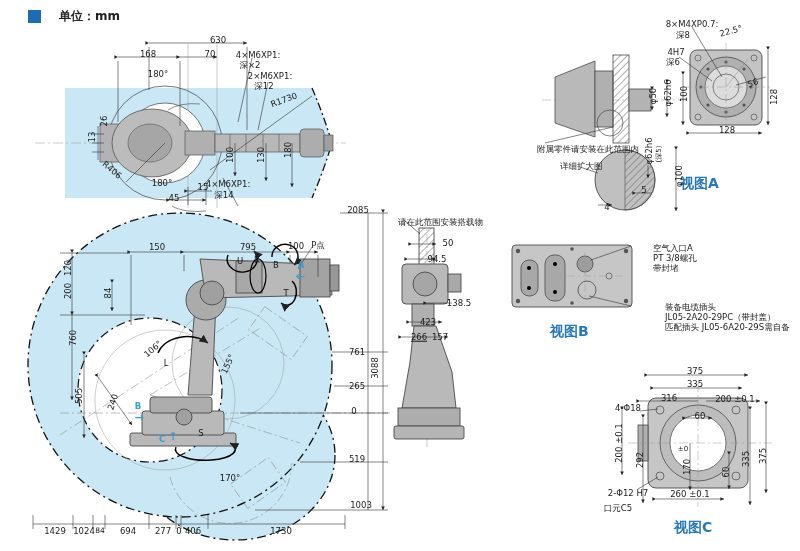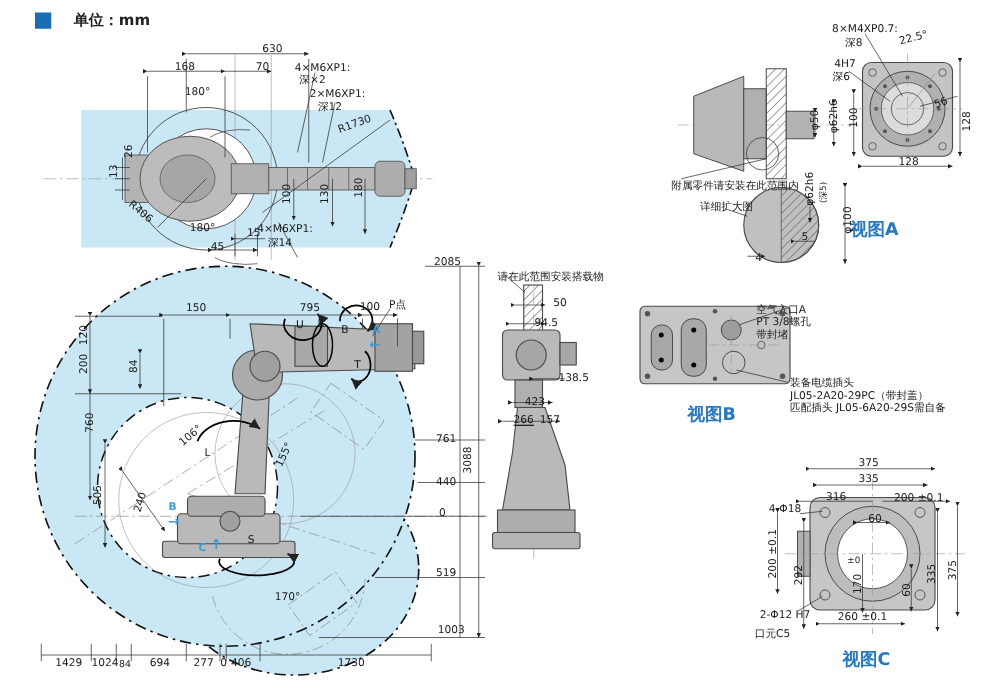--- a/index.html
+++ b/index.html
@@ -301,26 +301,26 @@
       <line x1="166" y1="50" x2="166" y2="138" marker-start="url(#ah)" marker-end="url(#ah)"></line>
       <line x1="129" y1="100" x2="129" y2="134" marker-start="url(#ah)" marker-end="url(#ah)"></line>
       <line x1="56" y1="144" x2="124" y2="144" marker-start="url(#ah)" marker-end="url(#ah)"></line>
       <line x1="38" y1="134" x2="58" y2="122"></line>
     </g>
   </svg>
 
   <div class="note" style="left:537px;top:144px;">附属零件请安装在此范围内</div>
   <div class="note" style="left:560px;top:161px;">详细扩大图</div>
   <div class="note" style="left:398px;top:217px;">请在此范围安装搭载物</div>
-  <div class="note" style="left:605px;top:243px;">
+  <div class="note" style="left:633px;top:243px;padding-left:20px;">
     <div>空气入口A</div>
     <div>PT 3/8螺孔</div>
     <div>带封堵</div>
   </div>
-  <div class="note" style="left:632px;top:302px;">
+  <div class="note" style="left:665px;top:302px;">
     <div>装备电缆插头</div>
     <div>JL05-2A20-29PC（带封盖）</div>
     <div>匹配插头 JL05-6A20-29S需自备</div>
   </div>
 
   <div class="viewlab" style="left:680px;top:175px;">视图A</div>
   <div class="viewlab" style="left:550px;top:323px;">视图B</div>
   <div class="viewlab" style="left:674px;top:519px;">视图C</div>
 
   <div class="layer">
@@ -365,21 +365,21 @@
       <span class="ann" style="left: 166px; top: 363px; transform: translate(-50%, -50%);">L</span>
       <span class="ann" style="left: 228px; top: 364px; transform: translate(-50%, -50%) rotate(-65deg);">155°</span>
       <span class="ann" style="left: 201px; top: 433px; transform: translate(-50%, -50%);">S</span>
       <span class="ann blue" style="left: 138px; top: 406px; font-weight: bold; transform: translate(-50%, -50%);">B</span>
       <span class="ann blue" style="left: 139px; top: 417px; font-size: 11px; font-weight: bold; transform: translate(-50%, -50%);">→</span>
       <span class="ann blue" style="left: 162px; top: 439px; font-weight: bold; transform: translate(-50%, -50%);">C</span>
       <span class="ann blue" style="left: 173px; top: 436px; font-size: 11px; font-weight: bold; transform: translate(-50%, -50%);">↑</span>
       <span class="ann" style="left: 230px; top: 478px; transform: translate(-50%, -50%); text-align: center;">170°</span>
       <span class="ann" style="left: 357px; top: 352px; transform: translate(-50%, -50%);">761</span>
       <span class="ann" style="left: 375px; top: 368px; transform: translate(-50%, -50%) rotate(-90deg);">3088</span>
-      <span class="ann" style="left: 357px; top: 386px; transform: translate(-50%, -50%);">440</span>
+      <span class="ann" style="left: 357px; top: 386px; transform: translate(-50%, -50%);">265</span>
       <span class="ann" style="left: 354px; top: 411px; transform: translate(-50%, -50%);">0</span>
       <span class="ann" style="left: 357px; top: 459px; transform: translate(-50%, -50%);">519</span>
       <span class="ann" style="left: 361px; top: 505px; transform: translate(-50%, -50%);">1003</span>
       <span class="ann" style="left: 55px; top: 531px; transform: translate(-50%, -50%);">1429</span>
       <span class="ann" style="left: 84px; top: 531px; transform: translate(-50%, -50%);">1024</span>
       <span class="ann" style="left: 100px; top: 531px; font-size: 7.5px; transform: translate(-50%, -50%);">84</span>
       <span class="ann" style="left: 128px; top: 531px; transform: translate(-50%, -50%);">694</span>
       <span class="ann" style="left: 163px; top: 531px; transform: translate(-50%, -50%);">277</span>
       <span class="ann" style="left: 179px; top: 531px; transform: translate(-50%, -50%);">0</span>
       <span class="ann" style="left: 193px; top: 531px; transform: translate(-50%, -50%);">406</span>

